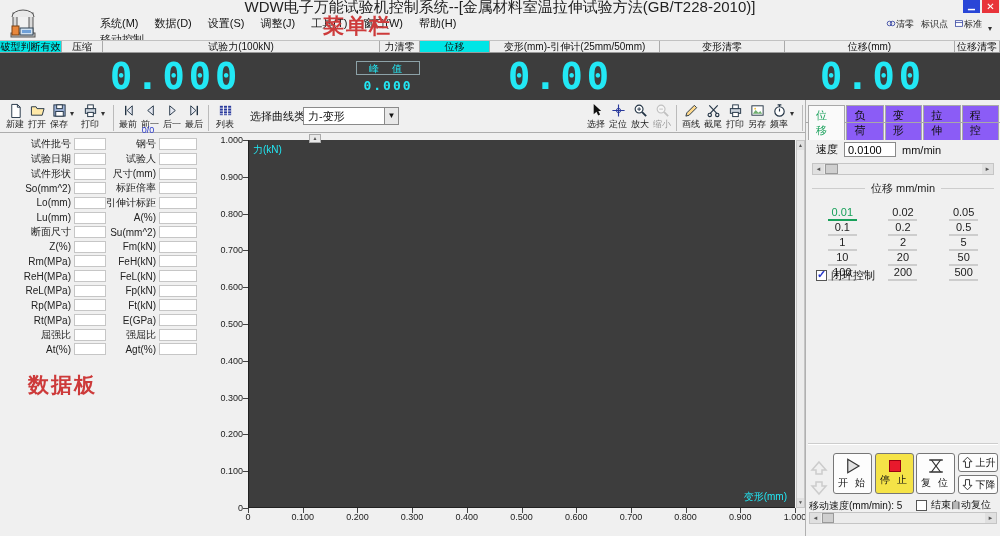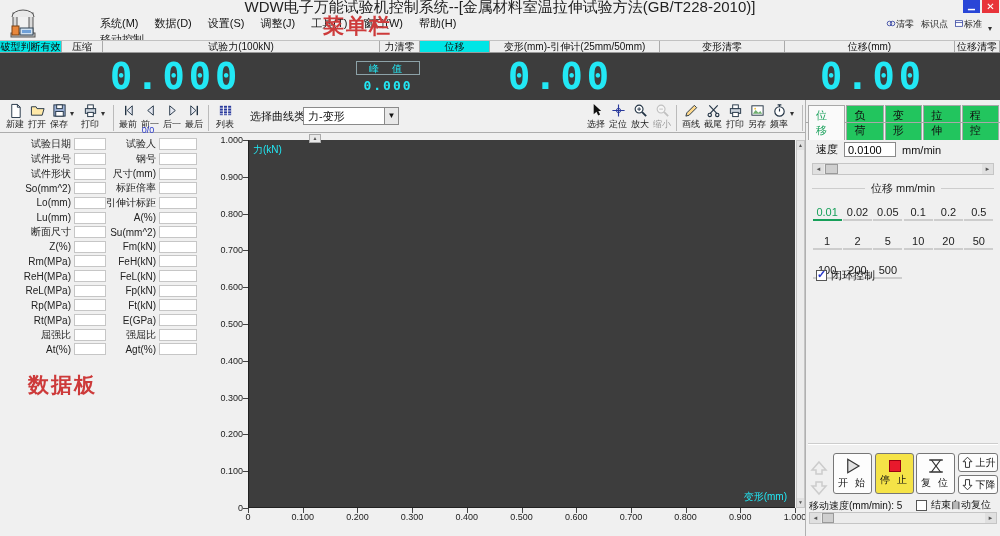--- a/index.html
+++ b/index.html
@@ -57,32 +57,32 @@
   .plot{position:absolute;left:248px;top:140px;width:547px;height:368px;background:var(--plot);border-left:1px solid #222;border-bottom:1px solid #222}
   .axis-lab{position:absolute;color:var(--digit);font-size:10px}
   .tick-lab{position:absolute;font-size:9px;color:#222;white-space:nowrap}
   .tickmark{position:absolute;background:#444}
   .vscroll{position:absolute;left:796px;top:140px;width:9px;height:368px;background:#ececec;border:1px solid #c5c5c5}
   .vscroll .a{position:absolute;left:0;width:7px;height:9px;font-size:5px;text-align:center;line-height:9px;color:#555;background:#e0e0e0;cursor:pointer}
   .topbox{position:absolute;left:309px;top:134px;width:12px;height:9px;background:#e8e8e8;border:1px solid #aaa;font-size:5px;line-height:7px;text-align:center;color:#555;cursor:pointer}
   
   .cpanel{position:absolute;left:805px;top:100px;width:195px;height:436px;border-left:1px solid #b0b0b0;background:#f0f0f0}
   .tabs{position:absolute;left:2px;top:5px;display:flex}
-  .tab{padding:2px 7px;border:1px solid #a8a8a8;border-bottom:none;background:#22c55e;cursor:pointer;margin-right:1px;position:relative}
+  .tab{padding:2px 7px;border:1px solid #a8a8a8;border-bottom:none;background:#8b5cf6;cursor:pointer;margin-right:1px;position:relative}
   .tab.active{background:#fafafa;color:var(--green);z-index:2}
   .tabline{position:absolute;left:0;top:22px;width:195px;height:1px;background:#a8a8a8}
   .speedrow{position:absolute;left:10px;top:42px;display:flex;align-items:center;gap:6px}
   .speedrow input{width:52px;height:15px;border:1px solid #8a8a8a;font-size:11px;padding-left:3px}
   .hscroll{position:absolute;left:6px;top:63px;width:182px;height:12px;background:#ececec;border:1px solid #c5c5c5}
   .hscroll .a{position:absolute;top:0;width:11px;height:10px;font-size:6px;text-align:center;line-height:10px;color:#555;background:#e0e0e0;cursor:pointer}
   .hscroll .thumb{position:absolute;left:12px;top:0;width:13px;height:10px;background:#cfcfcf;border:1px solid #9a9a9a;cursor:grab}
   .group{position:absolute;left:6px;top:88px;width:182px}
   .group .line{border-top:1px solid #cdcdcd;position:relative;text-align:center}
   .group .legend{position:relative;top:-8px;background:#f0f0f0;padding:0 6px;color:#222}
-  .preset-grid{display:grid;grid-template-columns:repeat(6,1fr);row-gap:14px;margin-top:2px}
+  .preset-grid{display:grid;grid-template-columns:repeat(3,1fr);row-gap:0;margin-top:2px}
   .preset{justify-self:center;min-width:29px;text-align:center;border-bottom:2px solid #cdcdcd;padding-bottom:1px;cursor:pointer;color:#222}
   .preset.sel{color:var(--green);border-color:var(--green)}
   .cbrow{position:absolute;display:flex;align-items:center;gap:4px}
   .cb{width:11px;height:11px;border:1px solid #555;background:#fff;position:relative;display:inline-block}
   .cb.on:after{content:"✓";position:absolute;left:0px;top:-3px;color:#2a3acc;font-size:11px;font-weight:bold}
   .holdrow{position:absolute;left:8px;top:185px;width:182px}
   .holdrow .hinp{position:absolute;left:104px;top:-2px;width:44px;height:15px;background:#fff;border:1px solid #8a8a8a}
   .holdrow .apply{position:absolute;left:152px;top:-3px;width:32px;height:17px;background:#e9e9e9;border:1px solid #8a8a8a;text-align:center;line-height:15px;cursor:pointer}
   .divline{position:absolute;left:2px;top:343px;width:190px;height:2px;border-top:1px solid #cdcdcd;border-bottom:1px solid #fff}
   .jog{position:absolute;left:2px;top:360px;width:22px;height:36px;color:#ccc}
@@ -332,29 +332,29 @@
         <svg class="ic" viewBox="0 0 16 16">
             <rect x="2" y="3" width="12" height="10" fill="none" stroke="#2a3a9c" stroke-width="1.6"></rect>
           </svg>
         <span class="lbl">全屏</span>
       </div>
     </div>
   </div>
 
   <div class="data-rows" id="data-rows">
       <div class="drow">
+        <span class="dlab">试件批号</span>
+        <span class="dinp"></span>
+        <span class="dlab">钢号</span>
+        <span class="dinp"></span>
+      </div>
+      <div class="drow">
         <span class="dlab">试验日期</span>
         <span class="dinp"></span>
         <span class="dlab">试验人</span>
-        <span class="dinp"></span>
-      </div>
-      <div class="drow">
-        <span class="dlab">试件批号</span>
-        <span class="dinp"></span>
-        <span class="dlab">钢号</span>
         <span class="dinp"></span>
       </div>
       <div class="drow">
         <span class="dlab">试件形状</span>
         <span class="dinp"></span>
         <span class="dlab">尺寸(mm)</span>
         <span class="dinp"></span>
       </div>
       <div class="drow">
         <span class="dlab">So(mm^2)</span>

